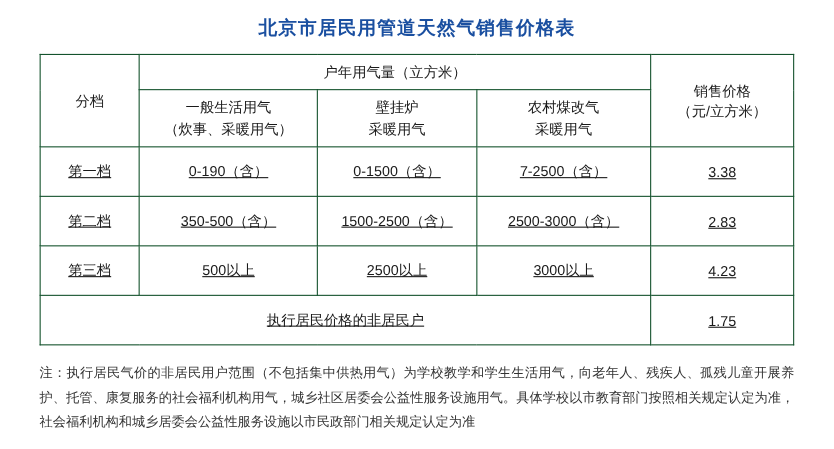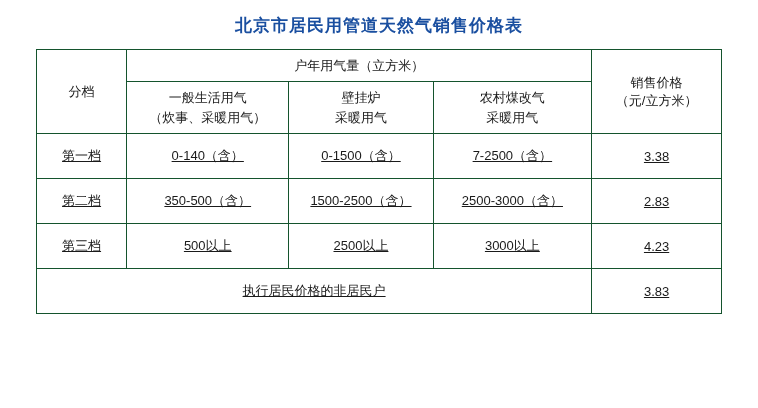--- a/index.html
+++ b/index.html
@@ -123,21 +123,21 @@
             <div>采暖用气</div>
           </td>
           <td class="hdr-sub">
             <div>农村煤改气</div>
             <div>采暖用气</div>
           </td>
         </tr>
 
         <tr class="data-row">
           <td class="tier-cell">第一档</td>
-          <td>0-140（含）</td>
+          <td>0-190（含）</td>
           <td>0-1500（含）</td>
           <td>7-2500（含）</td>
           <td>3.38</td>
         </tr>
         <tr class="data-row">
           <td class="tier-cell">第二档</td>
           <td>350-500（含）</td>
           <td>1500-2500（含）</td>
           <td>2500-3000（含）</td>
           <td>2.83</td>
@@ -145,20 +145,23 @@
         <tr class="data-row">
           <td class="tier-cell">第三档</td>
           <td>500以上</td>
           <td>2500以上</td>
           <td>3000以上</td>
           <td>4.23</td>
         </tr>
 
         <tr class="data-row">
           <td colspan="4">执行居民价格的非居民户</td>
-          <td>3.83</td>
+          <td>1.75</td>
         </tr>
       </tbody>
     </table>
   </div>
 
+  <div class="note">
+    <p>注：执行居民气价的非居民用户范围（不包括集中供热用气）为学校教学和学生生活用气，向老年人、残疾人、孤残儿童开展养护、托管、康复服务的社会福利机构用气，城乡社区居委会公益性服务设施用气。具体学校以市教育部门按照相关规定认定为准，社会福利机构和城乡居委会公益性服务设施以市民政部门相关规定认定为准</p>
+  </div>
 
 </div>
 
 </body></html>

